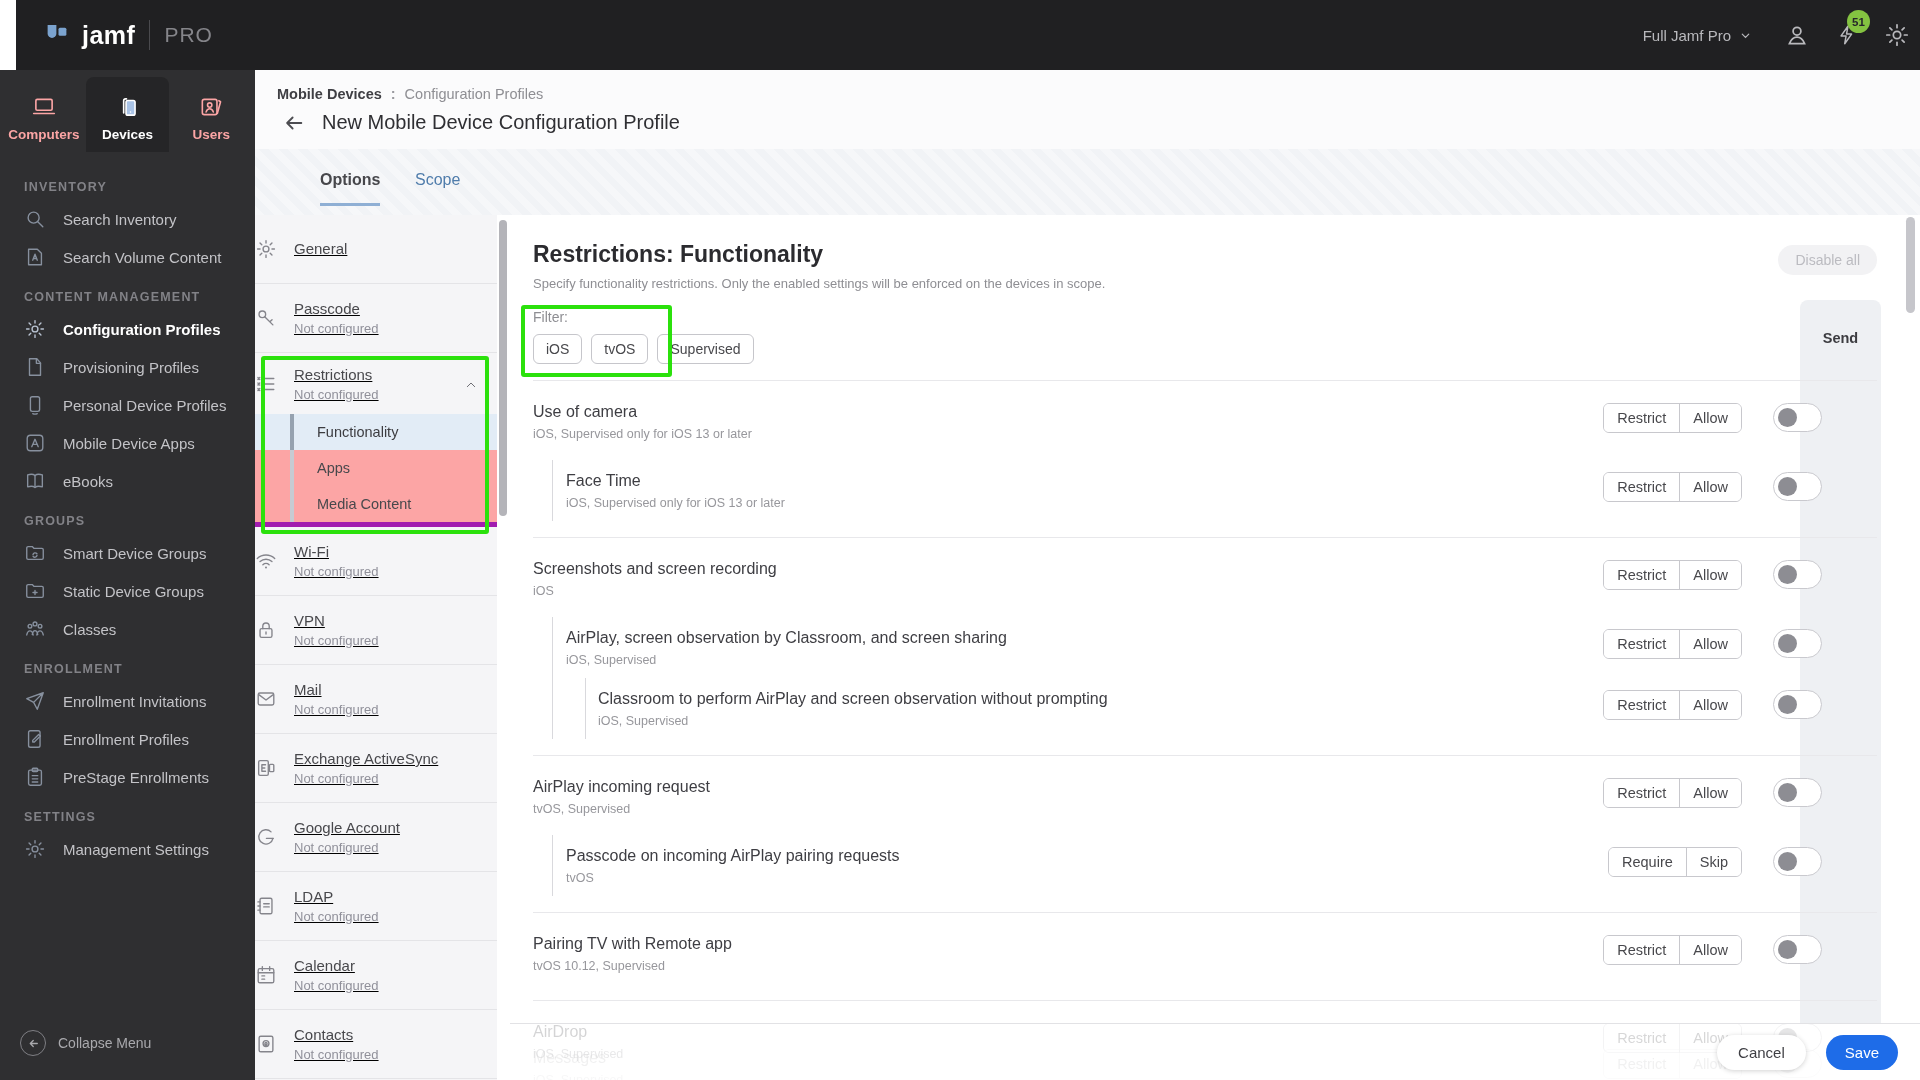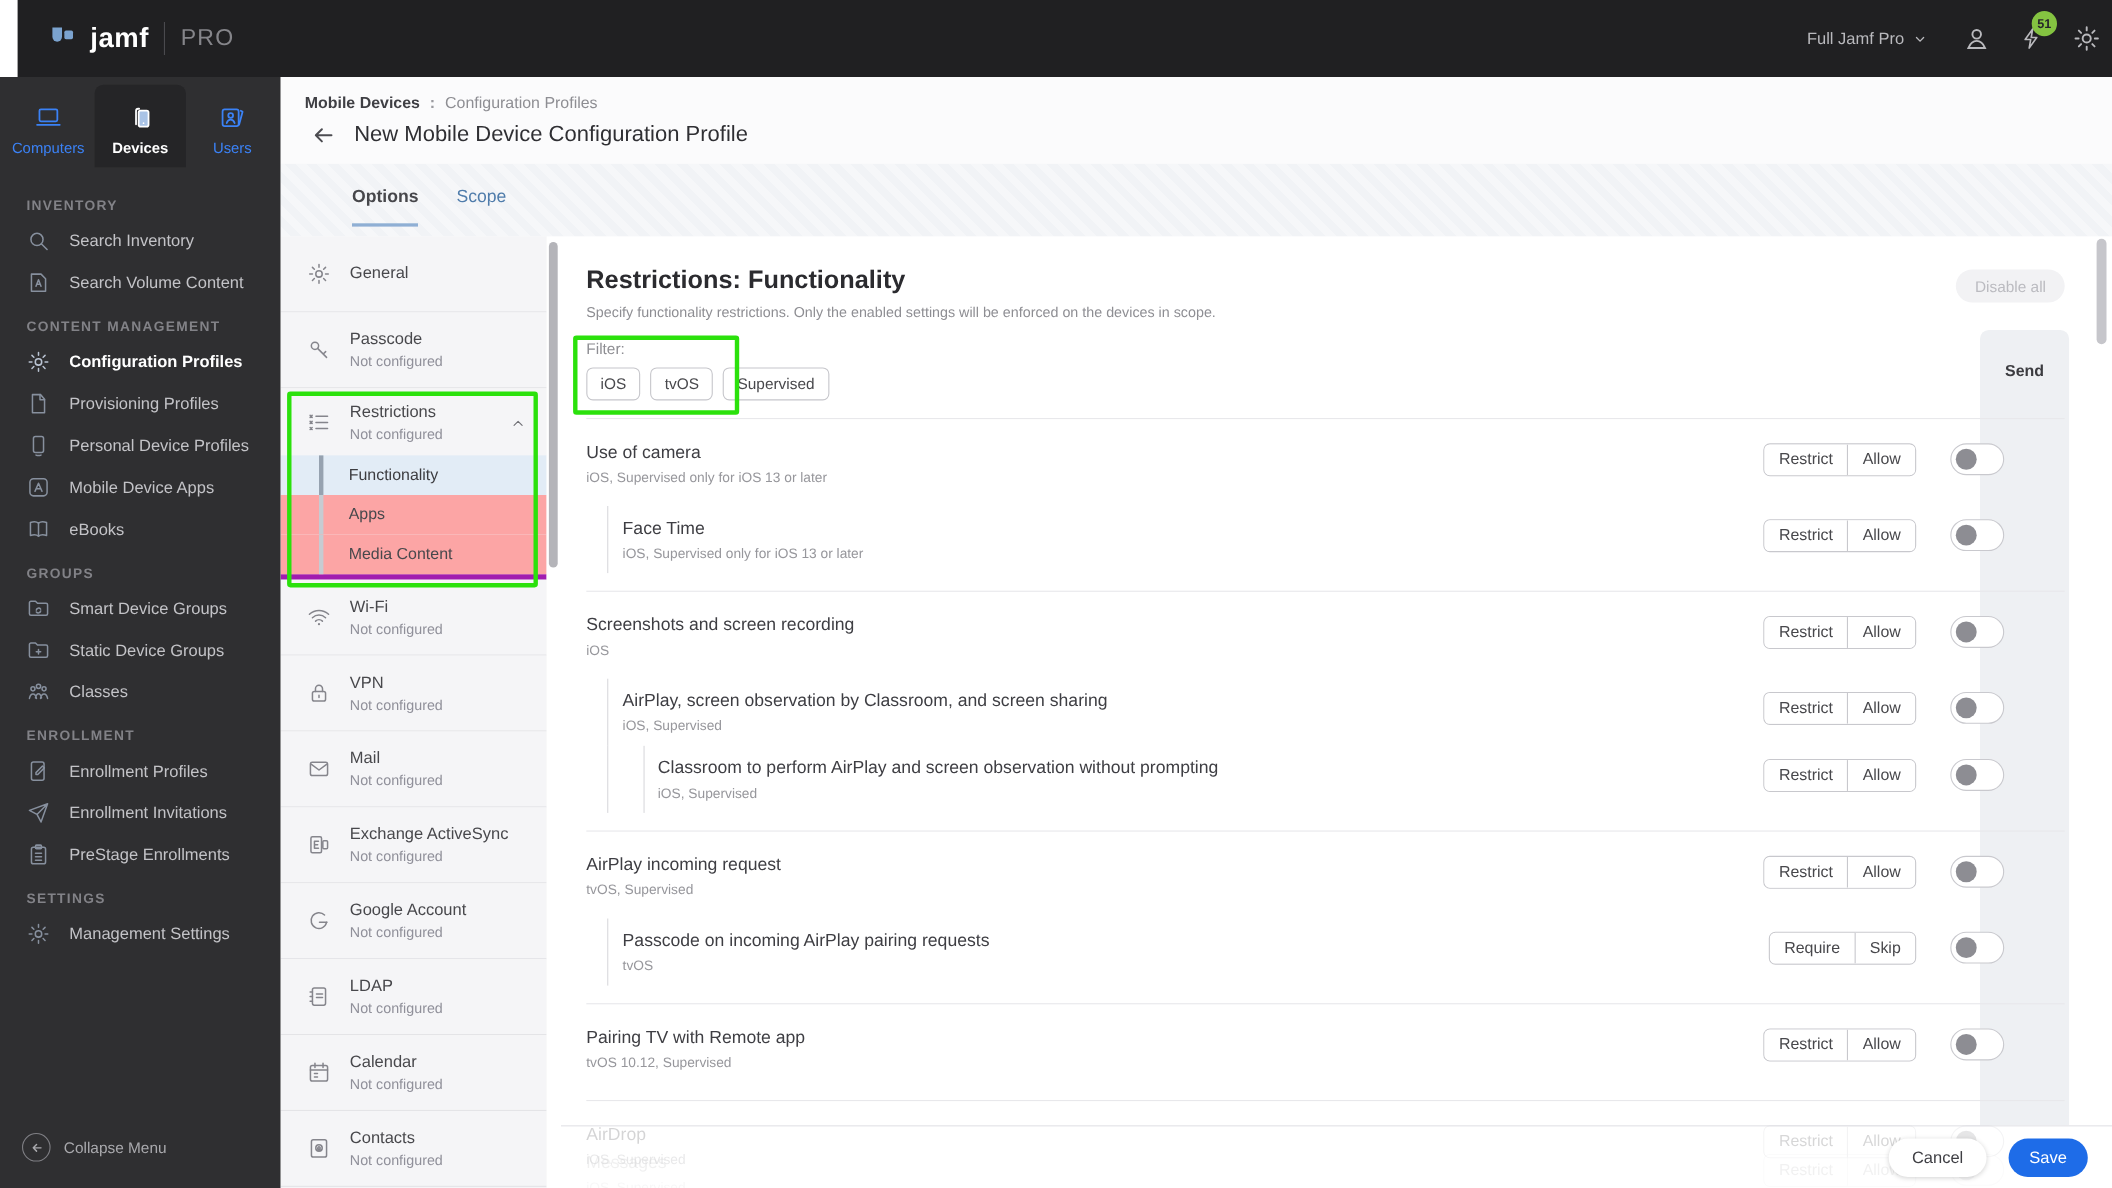--- a/index.html
+++ b/index.html
@@ -14,21 +14,21 @@
   .brand-suffix{color:#85858a;font-size:21px;letter-spacing:1px;}
   .topbar-right{display:flex;align-items:center;gap:26px;}
   .context-menu{display:flex;align-items:center;gap:8px;background:none;border:none;color:#b9b9bd;font-size:15px;cursor:pointer;}
   .tb-icon{position:relative;background:none;border:none;color:#b9b9bd;cursor:pointer;padding:0;}
   .tb-icon .icon svg,.context-menu .icon svg{display:block;}
   .badge{position:absolute;top:-12px;right:-12px;min-width:23px;height:23px;border-radius:12px;background:#84c341;color:#26262a;font-size:11.5px;font-weight:bold;display:flex;align-items:center;justify-content:center;padding:0 4px;}
 
   
   .leftnav{position:absolute;left:0;top:70px;width:255px;bottom:0;background:#2f2f31;z-index:25;display:flex;flex-direction:column;}
   .module-tabs{display:flex;padding:7px 2px 0 2px;height:82px;flex:none;}
-  .module-tab{width:85px;display:flex;flex-direction:column;align-items:center;justify-content:flex-end;gap:7px;padding-bottom:10px;border:none;background:transparent;color:#3b82f6;font-size:13.5px;cursor:pointer;border-radius:8px 8px 0 0;}
+  .module-tab{width:85px;display:flex;flex-direction:column;align-items:center;justify-content:flex-end;gap:7px;padding-bottom:10px;border:none;background:transparent;color:#fca5a5;font-size:13.5px;cursor:pointer;border-radius:8px 8px 0 0;font-weight:bold;}
   .module-tab.active{background:#252527;color:#fff;font-weight:bold;}
   .module-tab .icon svg{display:block;}
   .module-tab.active .icon svg .dev-front{fill:#a9c3e6;stroke:#fff;}
   .nav-sections{flex:1;overflow:hidden;padding-top:14px;}
   .nav-header{color:#828287;font-size:12.5px;font-weight:bold;letter-spacing:1.2px;padding:14px 0 6px 24px;}
   .nav-item{display:flex;align-items:center;gap:17px;padding:8px 0 8px 24px;color:#c3c3c7;font-size:15px;cursor:pointer;background:none;border:none;width:100%;text-align:left;}
   .nav-item .icon{color:#87909e;display:flex;}
   .nav-item.active{color:#fff;font-weight:bold;}
   .nav-item.active .icon{color:#b9c3d2;}
   .collapse-menu{flex:none;display:flex;align-items:center;gap:12px;background:none;border:none;color:#a9a9ad;font-size:14px;padding:0 0 24px 20px;cursor:pointer;}
@@ -47,21 +47,21 @@
 
   .tabstrip{position:absolute;left:0;top:79px;right:0;height:66px;background:#f1f3f6;background-image:repeating-linear-gradient(45deg,rgba(255,255,255,.35) 0 7px,rgba(0,0,0,0) 7px 14px);}
   .tab{position:absolute;top:22px;background:none;border:none;font-size:16px;cursor:pointer;padding:0 0 14px 0;}
   .tab.t0{left:65px;color:#47474b;font-weight:bold;border-bottom:3px solid #8fafd4;}
   .tab.t1{left:160px;color:#4f7cab;}
 
   .workarea{position:absolute;left:0;top:145px;right:0;bottom:0;display:flex;}
 
   
   .settings-nav{width:242px;flex:none;background:#f5f5f7;overflow:hidden;}
-  .sn-row{display:flex;align-items:center;gap:17px;height:69px;padding-left:24px;border-bottom:1px solid #e4e4e7;cursor:pointer;position:relative;background:#f5f5f7;}
+  .sn-row{display:flex;align-items:center;gap:17px;height:69px;border-bottom:1px solid #e4e4e7;cursor:pointer;position:relative;background:#f5f5f7;text-decoration:underline;}
   .sn-row .icon{color:#85858c;display:flex;flex:none;}
   .sn-title{font-size:15px;color:#48484c;line-height:18px;}
   .sn-sub{font-size:13px;color:#90909a;margin-top:3px;}
   .sn-chevron{position:absolute;right:18px;top:24px;color:#6f6f75;}
   .sn-group{border-bottom:5px solid #a21caf;}
   .sn-group .sn-row{border-bottom:none;height:61px;}
   .sn-child{position:relative;height:36px;display:flex;align-items:center;padding-left:62px;background:#fca5a5;font-size:14.5px;color:#48484c;cursor:pointer;}
   .sn-child::before{content:"";position:absolute;left:35px;top:0;bottom:0;width:4px;background:#c6cbd2;}
   .sn-child.selected{background:#e2ecf6;color:#3c3c40;}
   .sn-child.selected::before{background:#96a2b0;}
@@ -291,33 +291,33 @@
               <circle cx="17.5" cy="9" r="2"></circle>
               <path d="M3 18.5c.6-2.9 1.9-4.4 3.5-4.4s2.9 1.5 3.5 4.4M9 18c.6-2.9 1.6-4.2 3-4.2s2.4 1.3 3 4.2M14 18.5c.6-2.9 1.9-4.4 3.5-4.4s2.9 1.5 3.5 4.4"></path>
             </svg>
           </span>
           <span>Classes</span>
         </button>
         <div class="nav-header">ENROLLMENT</div>
         <button class="nav-item">
           <span class="icon">
             <svg width="22" height="22" viewBox="0 0 24 24" fill="none" stroke="currentColor" stroke-width="1.5" stroke-linecap="round" stroke-linejoin="round">
+              <path d="M21 3L10.5 13.5M21 3l-6.5 18-4-7.5L3 9.5z"></path>
+            </svg>
+          </span>
+          <span>Enrollment Invitations</span>
+        </button>
+        <button class="nav-item">
+          <span class="icon">
+            <svg width="22" height="22" viewBox="0 0 24 24" fill="none" stroke="currentColor" stroke-width="1.5" stroke-linecap="round" stroke-linejoin="round">
               <rect x="5" y="3" width="12.5" height="18" rx="2"></rect>
               <path d="M9.5 13.5l6.5-6.5 1.8 1.8-6.5 6.5H9.5z"></path>
             </svg>
           </span>
           <span>Enrollment Profiles</span>
-        </button>
-        <button class="nav-item">
-          <span class="icon">
-            <svg width="22" height="22" viewBox="0 0 24 24" fill="none" stroke="currentColor" stroke-width="1.5" stroke-linecap="round" stroke-linejoin="round">
-              <path d="M21 3L10.5 13.5M21 3l-6.5 18-4-7.5L3 9.5z"></path>
-            </svg>
-          </span>
-          <span>Enrollment Invitations</span>
         </button>
         <button class="nav-item">
           <span class="icon">
             <svg width="22" height="22" viewBox="0 0 24 24" fill="none" stroke="currentColor" stroke-width="1.5" stroke-linecap="round" stroke-linejoin="round">
               <rect x="5" y="4.5" width="14" height="16.5" rx="1.8"></rect>
               <rect x="9" y="2.5" width="6" height="3.5" rx="1"></rect>
               <path d="M9 10.5h6M9 14h6M9 17.5h6"></path>
             </svg>
           </span>
           <span>PreStage Enrollments</span>

